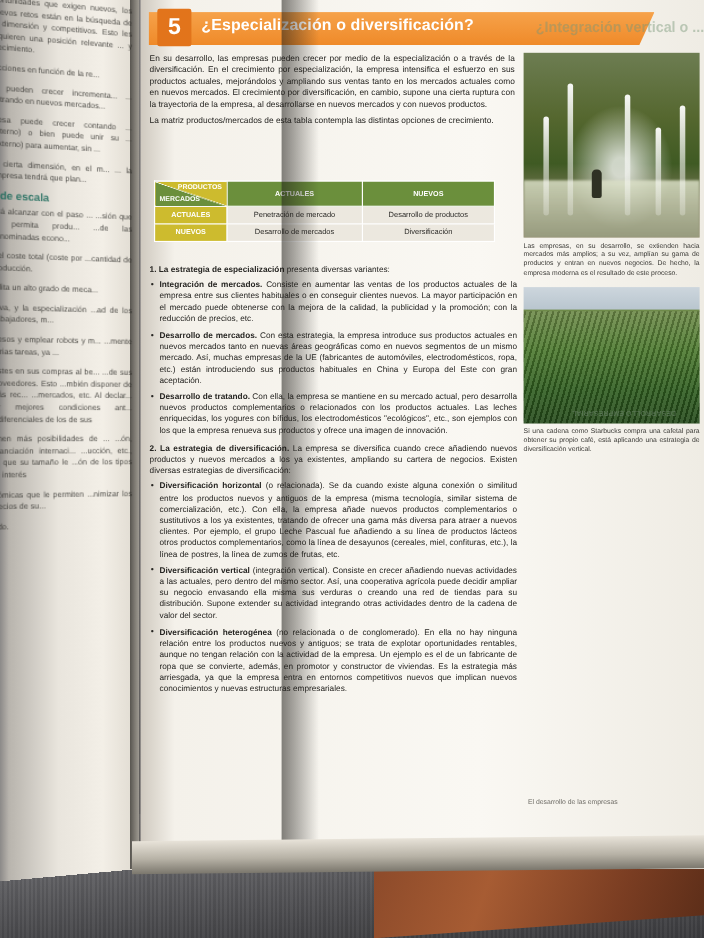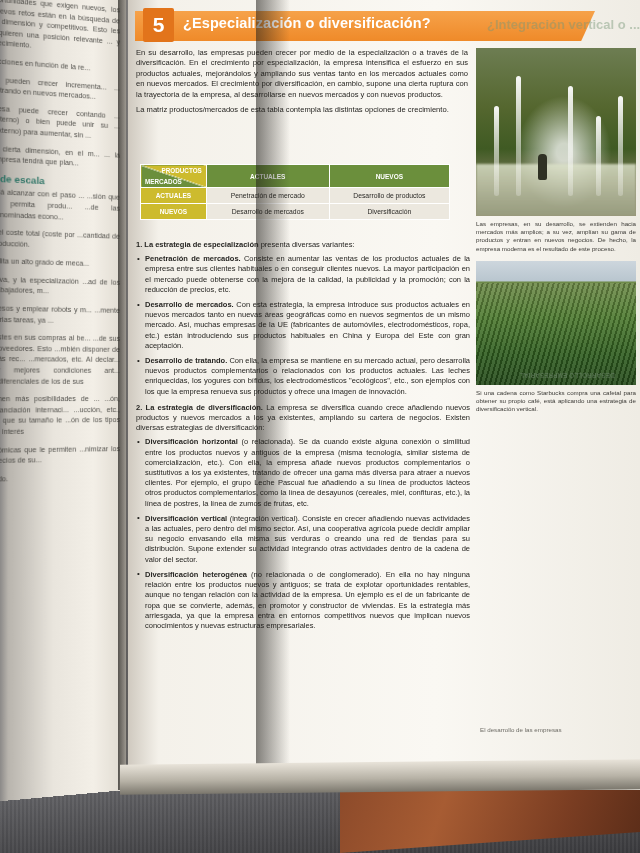--- a/index.html
+++ b/index.html
@@ -371,21 +371,21 @@
         </tbody>
           </table>
 
         <div class="listing">
 
           <p class="li-num">
             <b>1.</b>
             <b>La estrategia de especialización</b><span> presenta diversas variantes:</span>
           </p>
           <ul class="bullets">
-            <li><b>Penetración de mercados.</b><span> Consiste en aumentar las ventas de los productos actuales de la empresa entre sus clientes habituales o en conseguir clientes nuevos. La mayor participación en el mercado puede obtenerse con la mejora de la calidad, la publicidad y la promoción; con la reducción de precios, etc.</span></li>
+            <li><b>Integración de mercados.</b><span> Consiste en aumentar las ventas de los productos actuales de la empresa entre sus clientes habituales o en conseguir clientes nuevos. La mayor participación en el mercado puede obtenerse con la mejora de la calidad, la publicidad y la promoción; con la reducción de precios, etc.</span></li>
             <li><b>Desarrollo de mercados.</b><span> Con esta estrategia, la empresa introduce sus productos actuales en nuevos mercados tanto en nuevas áreas geográficas como en nuevos segmentos de un mismo mercado. Así, muchas empresas de la UE (fabricantes de automóviles, electrodomésticos, ropa, etc.) están introduciendo sus productos habituales en China y Europa del Este con gran aceptación.</span></li>
             <li><b>Desarrollo de tratando.</b><span> Con ella, la empresa se mantiene en su mercado actual, pero desarrolla nuevos productos complementarios o relacionados con los productos actuales. Las leches enriquecidas, los yogures con bífidus, los electrodomésticos "ecológicos", etc., son ejemplos con los que la empresa renueva sus productos y ofrece una imagen de innovación.</span></li>
           </ul>
 
           <p class="li-num sec2">
             <b>2.</b>
             <b>La estrategia de diversificación.</b><span> La empresa se diversifica cuando crece añadiendo nuevos productos y nuevos mercados a los ya existentes, ampliando su cartera de negocios. Existen diversas estrategias de diversificación:</span>
           </p>
           <ul class="bullets">
             <li><b>Diversificación horizontal</b><span> (o relacionada). Se da cuando existe alguna conexión o similitud entre los productos nuevos y antiguos de la empresa (misma tecnología, similar sistema de comercialización, etc.). Con ella, la empresa añade nuevos productos complementarios o sustitutivos a los ya existentes, tratando de ofrecer una gama más diversa para atraer a nuevos clientes. Por ejemplo, el grupo Leche Pascual fue añadiendo a su línea de productos lácteos otros productos complementarios, como la línea de desayunos (cereales, miel, confituras, etc.), la línea de postres, la línea de zumos de frutas, etc.</span></li>

